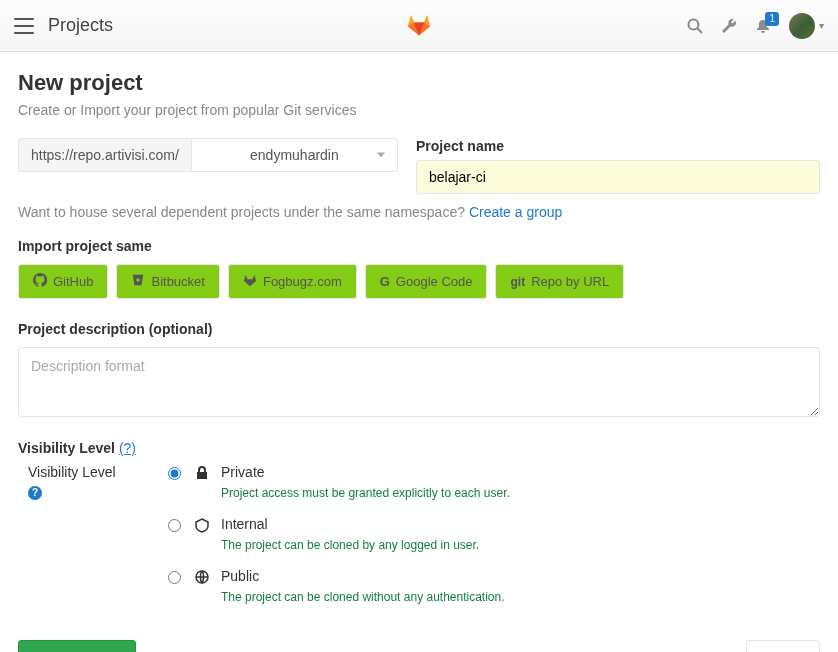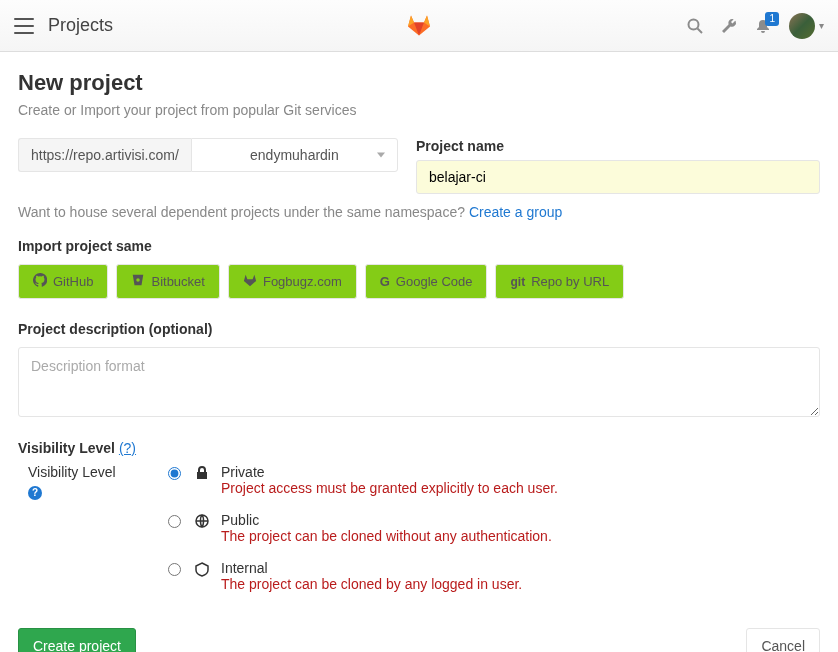--- a/index.html
+++ b/index.html
@@ -108,21 +108,21 @@
       display: inline-block; margin-top: 6px; width: 14px; height: 14px;
       border-radius: 50%; background: #1f78d1; color: #fff; font-size: 10px;
       text-align: center; line-height: 14px; font-weight: bold;
     }
     .vis-options { flex: 1; }
     .vis-opt { display: flex; align-items: flex-start; gap: 12px; margin-bottom: 16px; }
     .vis-opt input[type=radio] { margin-top: 3px; accent-color: #1f78d1; }
     .vis-opt .opt-body { display: flex; align-items: flex-start; gap: 10px; }
     .vis-opt .opt-icon { font-size: 16px; color: #333; margin-top: 1px; width: 18px; text-align: center; }
     .vis-opt .opt-text .opt-name { font-size: 14px; color: #333; }
-    .vis-opt .opt-text .opt-desc { font-size: 14px; color: #b91c1c; margin-top: 0; }
+    .vis-opt .opt-text .opt-desc { font-size: 12px; color: #15803d; margin-top: 6px; }
 
     .actions { display: flex; justify-content: space-between; margin-top: 20px; }
     .btn-primary {
       background: #2fa74e; color: #fff; border: 1px solid #289144;
       padding: 9px 14px; border-radius: 3px; font-size: 14px; cursor: pointer;
     }
     .btn-secondary {
       background: #fff; color: #555; border: 1px solid #e5e5e5;
       padding: 9px 14px; border-radius: 3px; font-size: 14px; cursor: pointer;
     }
@@ -244,41 +244,41 @@
               <div class="opt-text">
                 <div class="opt-name">Private</div>
                 <div class="opt-desc">Project access must be granted explicitly to each user.</div>
               </div>
             </div>
           </div>
           <div class="vis-opt">
             <input type="radio" name="vis" style="">
             <div class="opt-body">
               <span class="opt-icon"><svg width="16" height="16" viewBox="0 0 16 16" fill="none" stroke="#333" stroke-width="1.5">
+                  <path d="M8 2l6 3v4c0 3-2.5 5-6 6-3.5-1-6-3-6-6V5l6-3z"></path>
+                </svg></span>
+              <div class="opt-text">
+                <div class="opt-name">Internal</div>
+                <div class="opt-desc">The project can be cloned by any logged in user.</div>
+              </div>
+            </div>
+          </div>
+          <div class="vis-opt">
+            <input type="radio" name="vis" style="">
+            <div class="opt-body">
+              <span class="opt-icon"><svg width="16" height="16" viewBox="0 0 16 16" fill="none" stroke="#333" stroke-width="1.5">
                   <circle cx="8" cy="8" r="6"></circle>
                   <path d="M2 8h12M8 2c2 2 2 10 0 12M8 2c-2 2-2 10 0 12"></path>
                 </svg></span>
               <div class="opt-text">
                 <div class="opt-name">Public</div>
                 <div class="opt-desc">The project can be cloned without any authentication.</div>
               </div>
             </div>
           </div>
-          <div class="vis-opt">
-            <input type="radio" name="vis" style="">
-            <div class="opt-body">
-              <span class="opt-icon"><svg width="16" height="16" viewBox="0 0 16 16" fill="none" stroke="#333" stroke-width="1.5">
-                  <path d="M8 2l6 3v4c0 3-2.5 5-6 6-3.5-1-6-3-6-6V5l6-3z"></path>
-                </svg></span>
-              <div class="opt-text">
-                <div class="opt-name">Internal</div>
-                <div class="opt-desc">The project can be cloned by any logged in user.</div>
-              </div>
-            </div>
-          </div>
         </div>
     </div>
   </div>
 
   <div class="actions">
     <button class="btn-primary">Create project</button>
     <button class="btn-secondary">Cancel</button>
   </div>
 </div>
 

